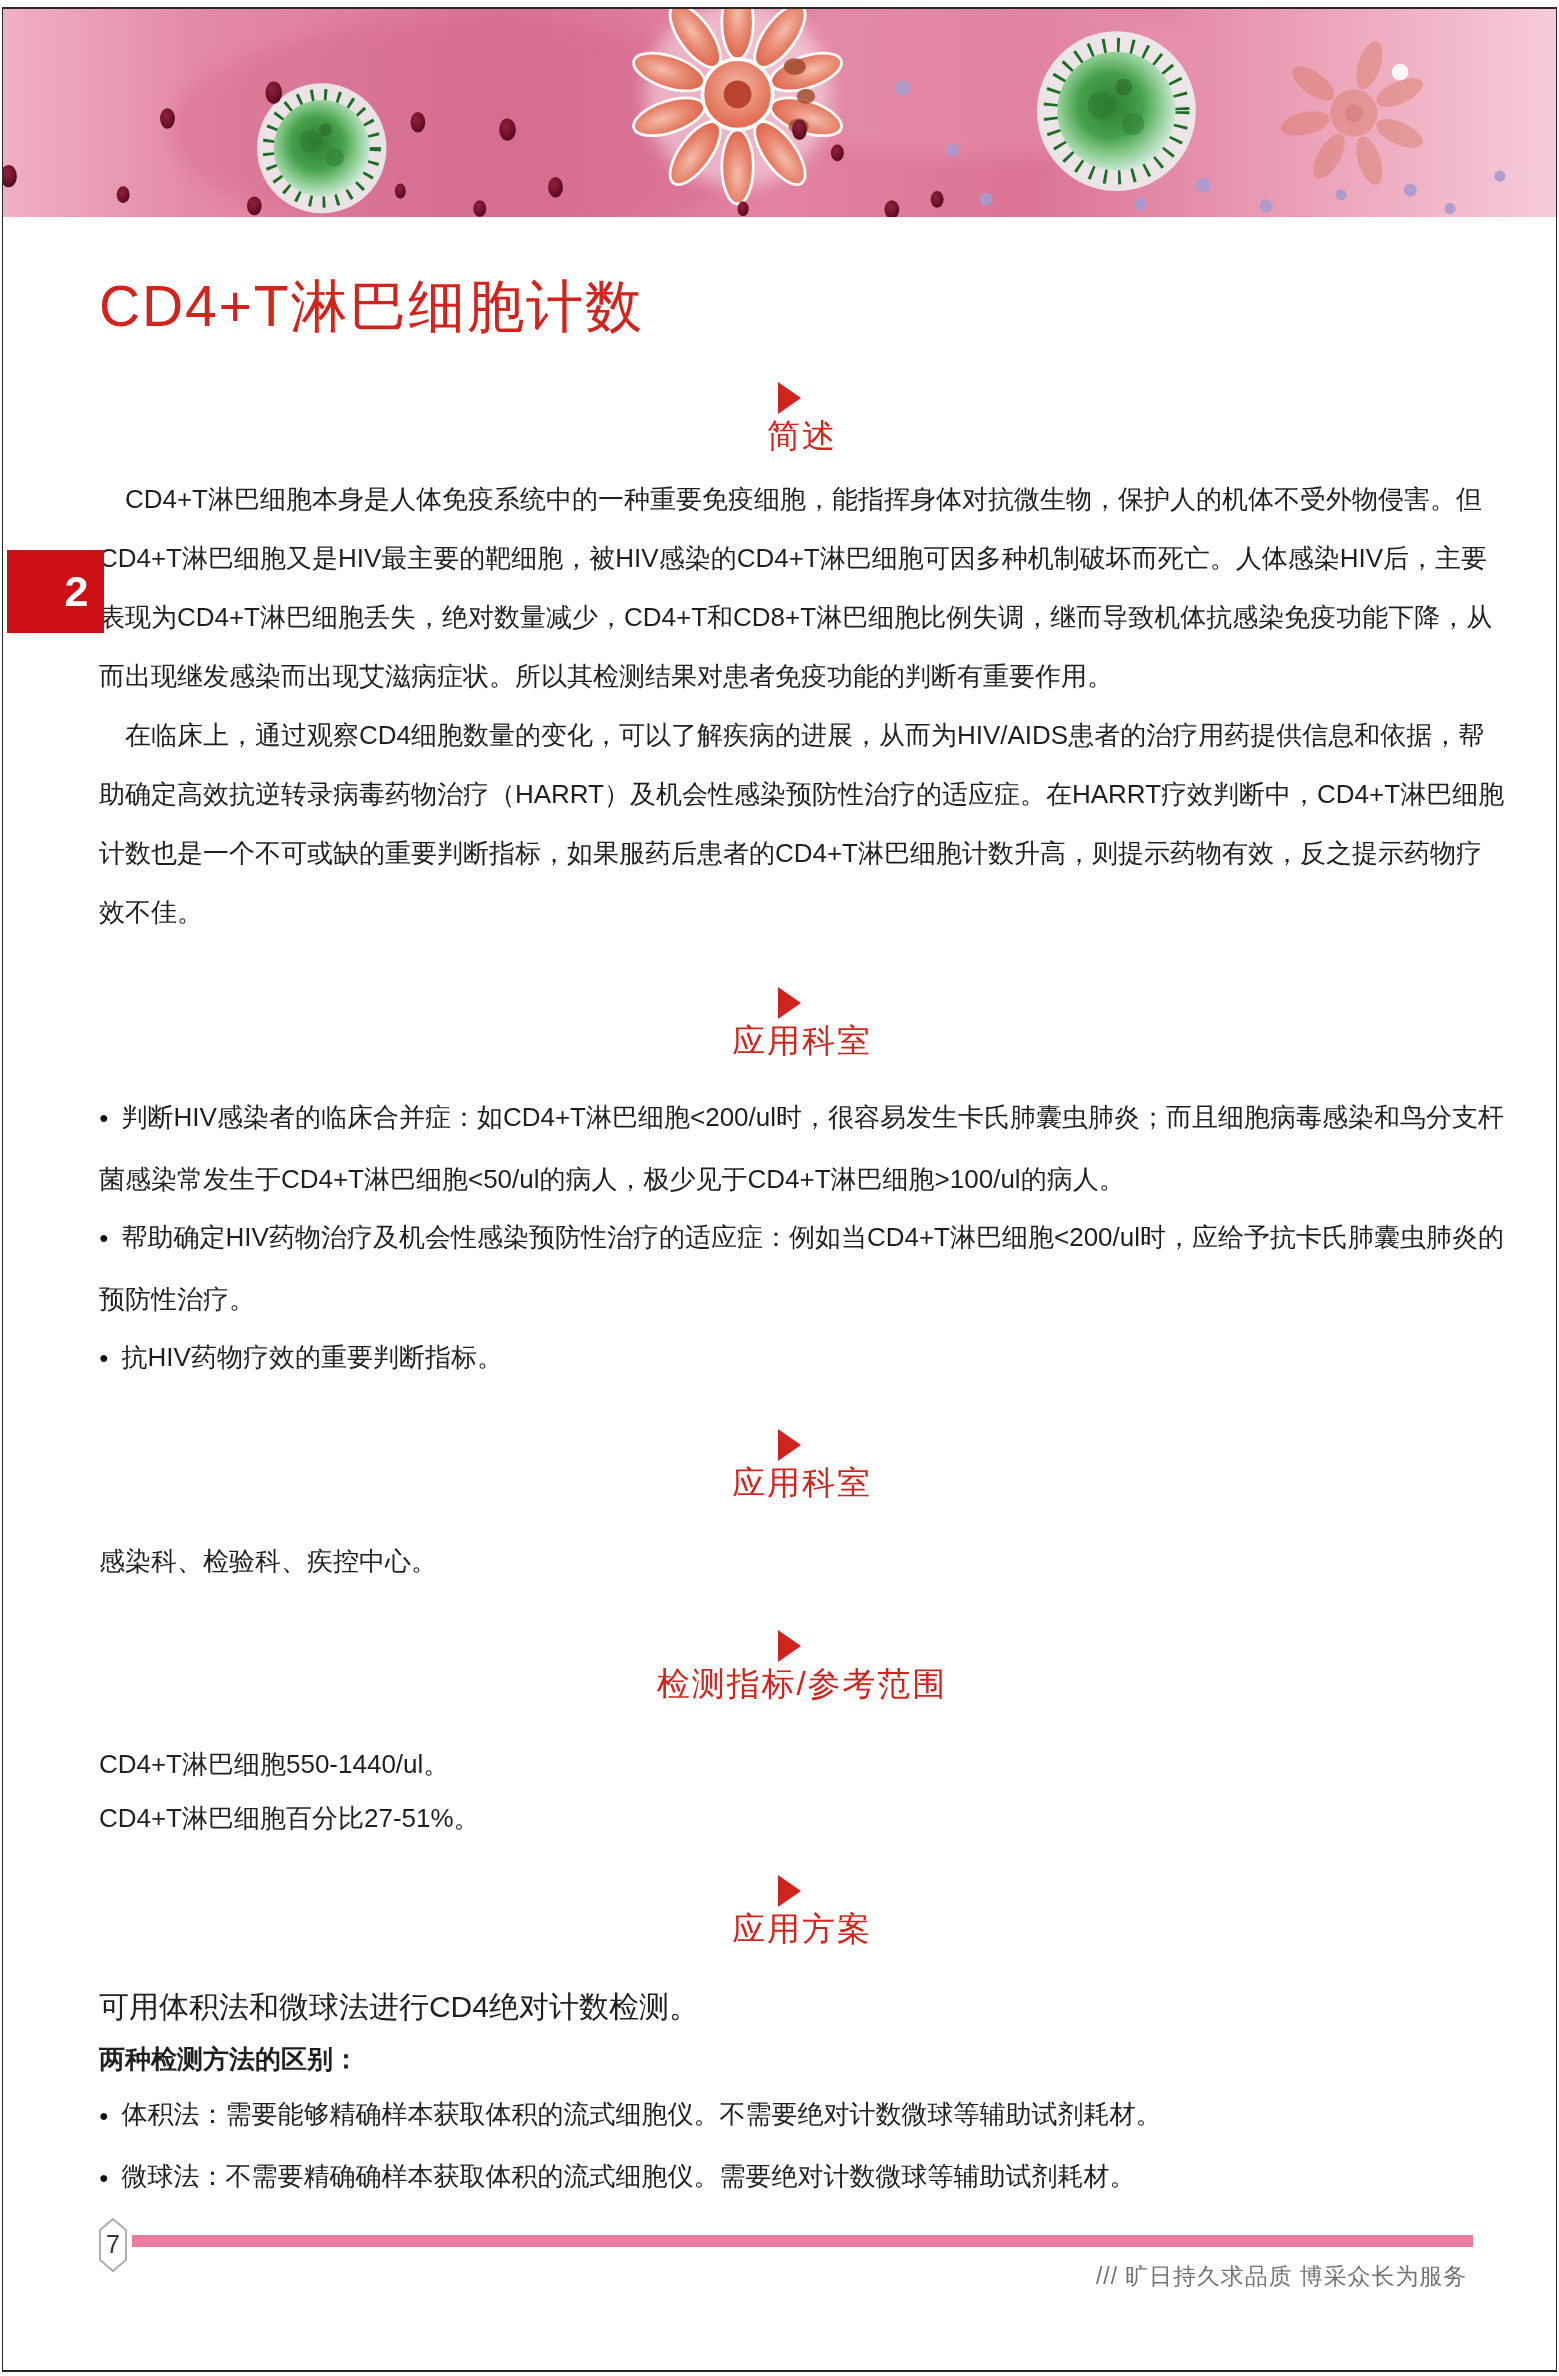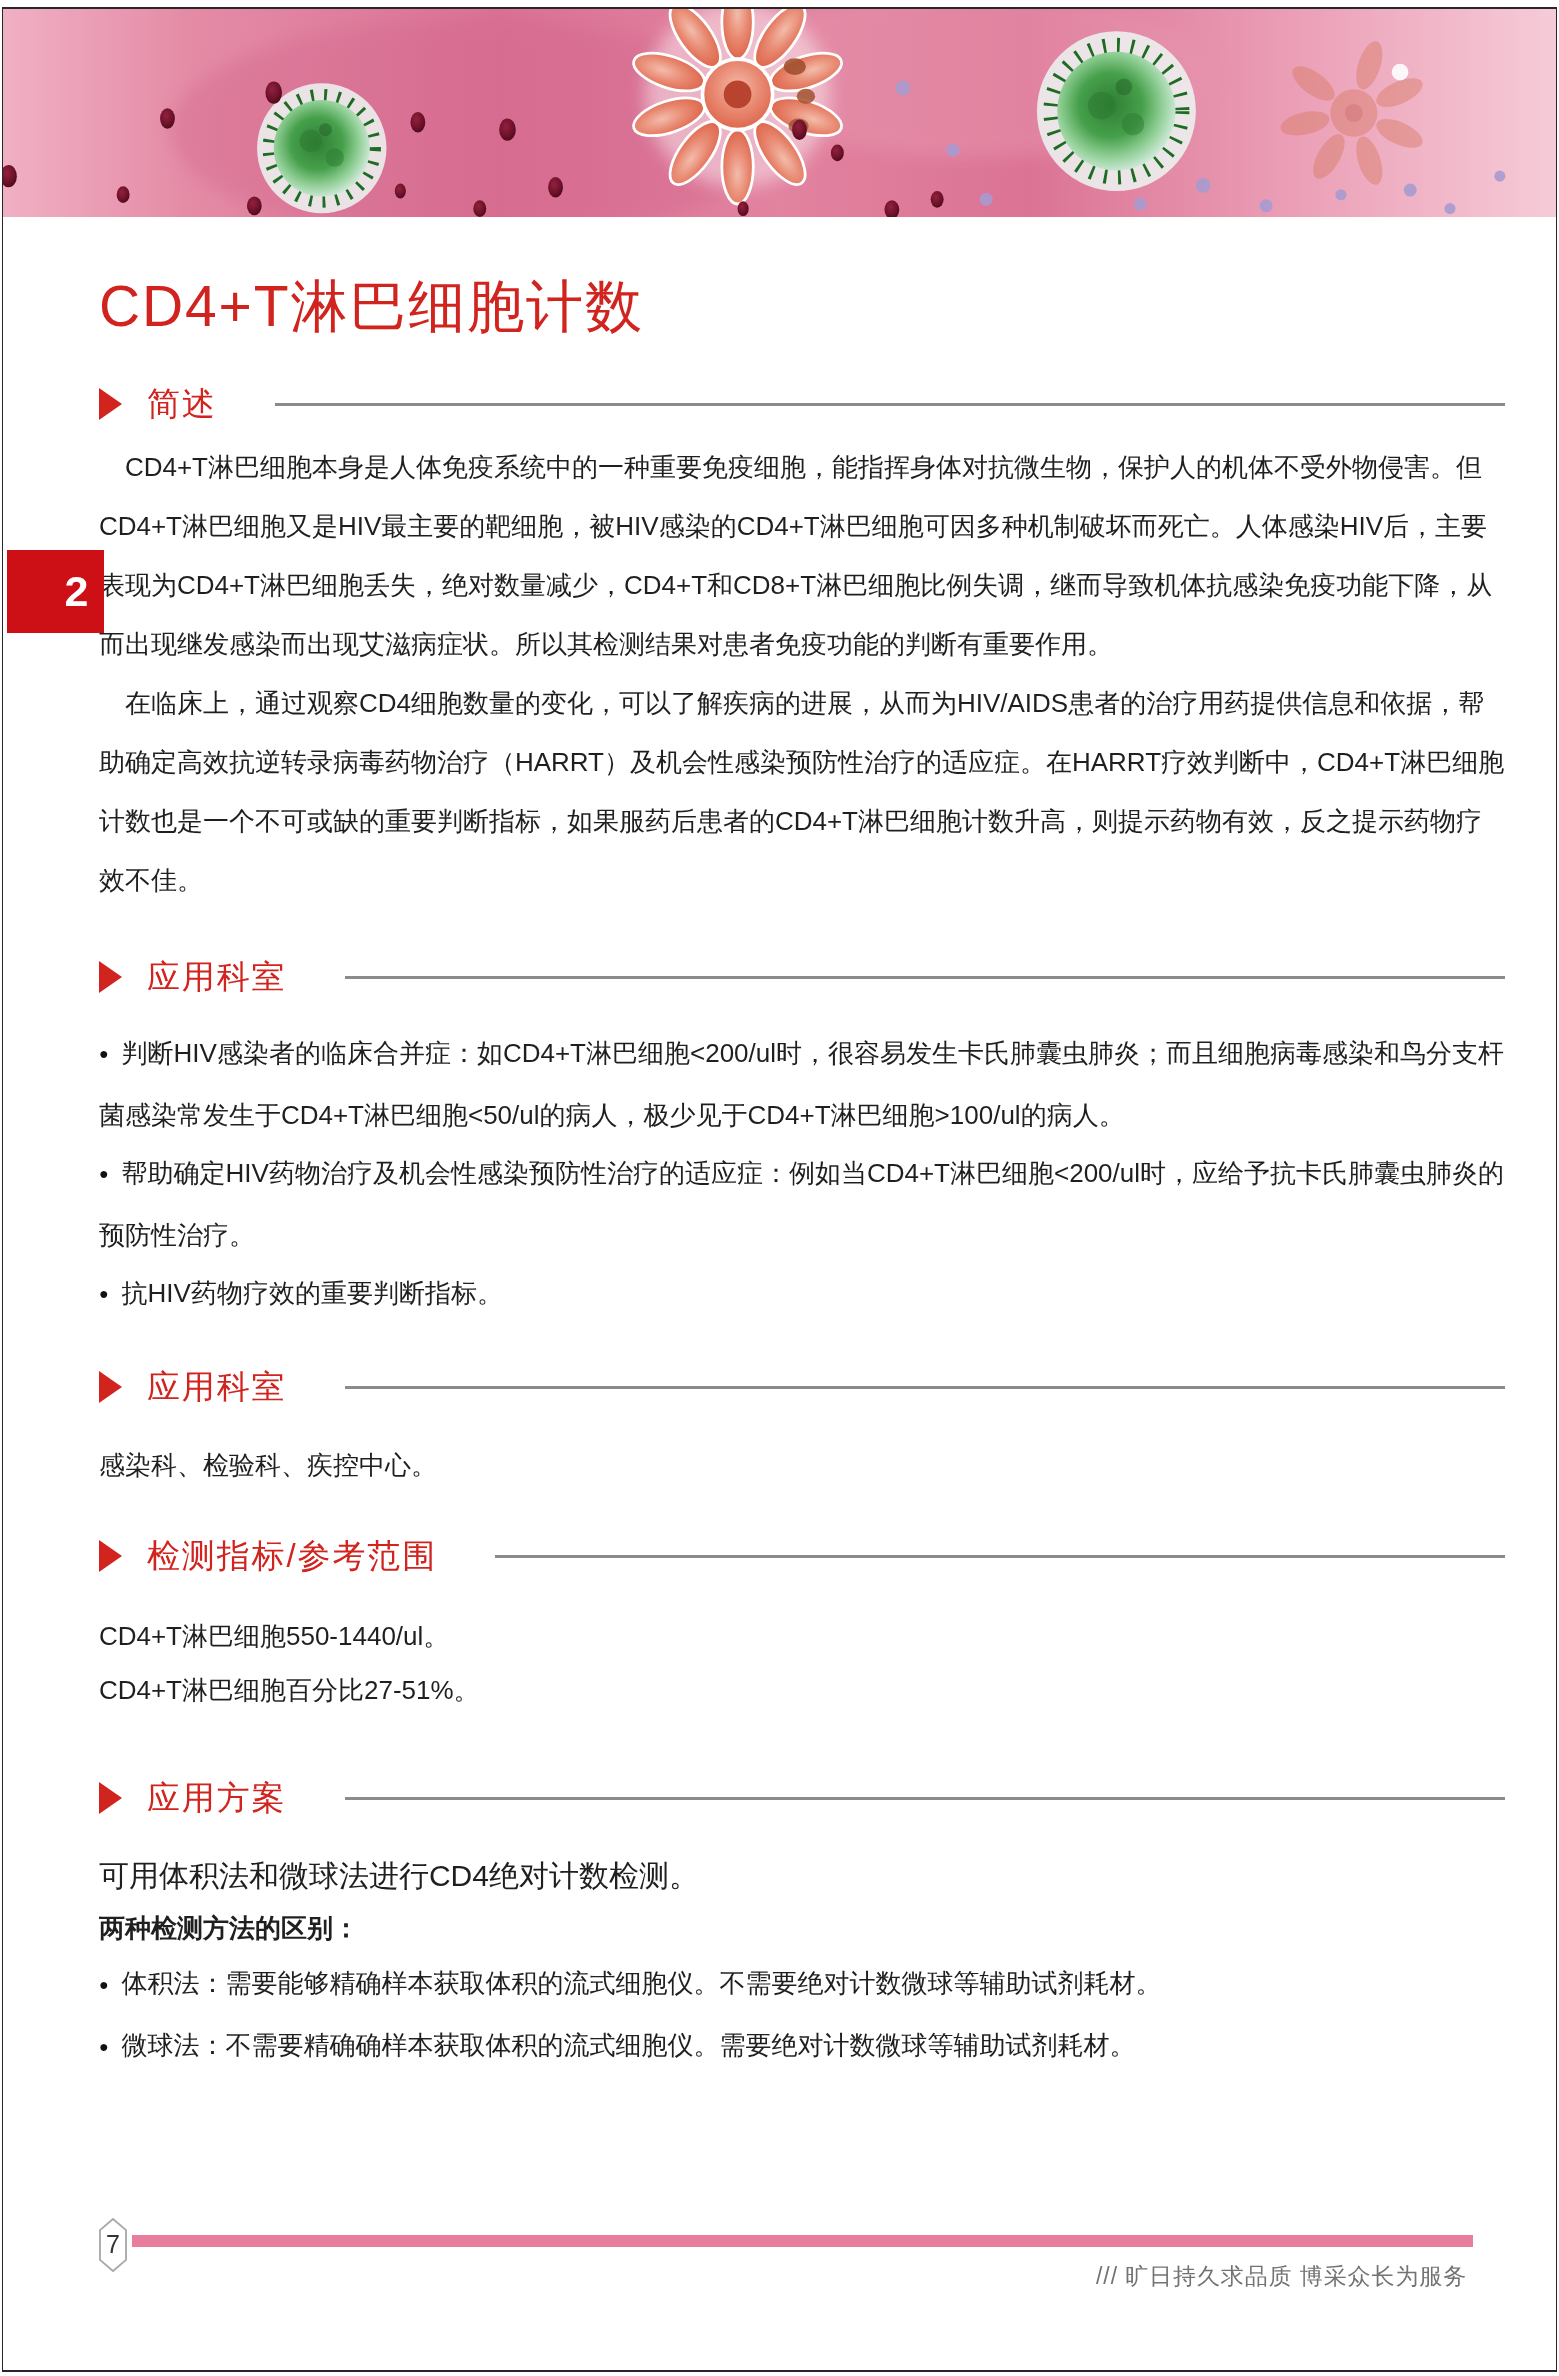--- a/index.html
+++ b/index.html
@@ -19,41 +19,41 @@
     position:absolute;top:7.4px;left:1.9px;right:1.9px;bottom:3.7px;
     border:1.9px solid #26262b;border-top-width:2.8px;border-bottom-width:2.8px;
     background:#ffffff;overflow:hidden;
   }
   .banner{display:block;width:100%;height:208px;}
   .content{padding:0 51px 0 96px;}
   .doc-title{
     margin-top:54px;font-size:57px;letter-spacing:1.9px;color:var(--red);
     font-weight:400;line-height:1.25;
   }
-  .sec-head{display:flex;align-items:center;margin-top:39px;}
+  .sec-head{display:flex;align-items:center;margin-top:39px;flex-direction:column;}
   .tri{
     width:0;height:0;border-left:23px solid var(--red);
     border-top:16px solid transparent;border-bottom:16px solid transparent;
     margin-right:25px;flex:0 0 auto;
   }
   .sec-title{font-size:33px;color:var(--red);font-weight:500;letter-spacing:1.9px;}
   .rule{flex:1;height:2.8px;background:var(--rule);margin-left:58px;}
   .body-text{font-size:26px;line-height:59px;color:var(--ink);}
   .para{text-indent:1em;margin-top:11px;}
   .para + .para{margin-top:0;}
   .bullets{margin-top:24px;}
   .bullet{font-size:26px;line-height:58px;color:var(--ink);}
   .bullet::before{content:"●";font-size:16px;margin-right:13px;position:relative;top:-2.8px;color:#111;}
   .dept-text{margin-top:26px;}
   .ref-lines{margin-top:30px;font-size:26px;line-height:54px;}
   .plan-intro{margin-top:32px;font-size:30px;line-height:46px;}
   .plan-sub{font-size:26px;font-weight:700;line-height:52px;margin-top:3.7px;}
   .sp-lg{margin-top:45px;}
   .sp-xl{}
-  .sp-xxl{margin-top:59px;}
+  .sp-xxl{margin-top:30px;}
   
   .chapter-tab{
     position:absolute;left:4.6px;top:541px;width:97px;height:83px;
     background:var(--tab-red);color:#ffffff;font-size:43px;font-weight:700;
     display:flex;align-items:center;justify-content:flex-end;padding-right:16px;
   }
   
   .footer-hex{position:absolute;left:96px;top:2209px;width:28px;height:54px;}
   .footer-hex text{font-size:27px;fill:#333;font-family:"Liberation Sans","DejaVu Sans",sans-serif;}
   .footer-bar{

